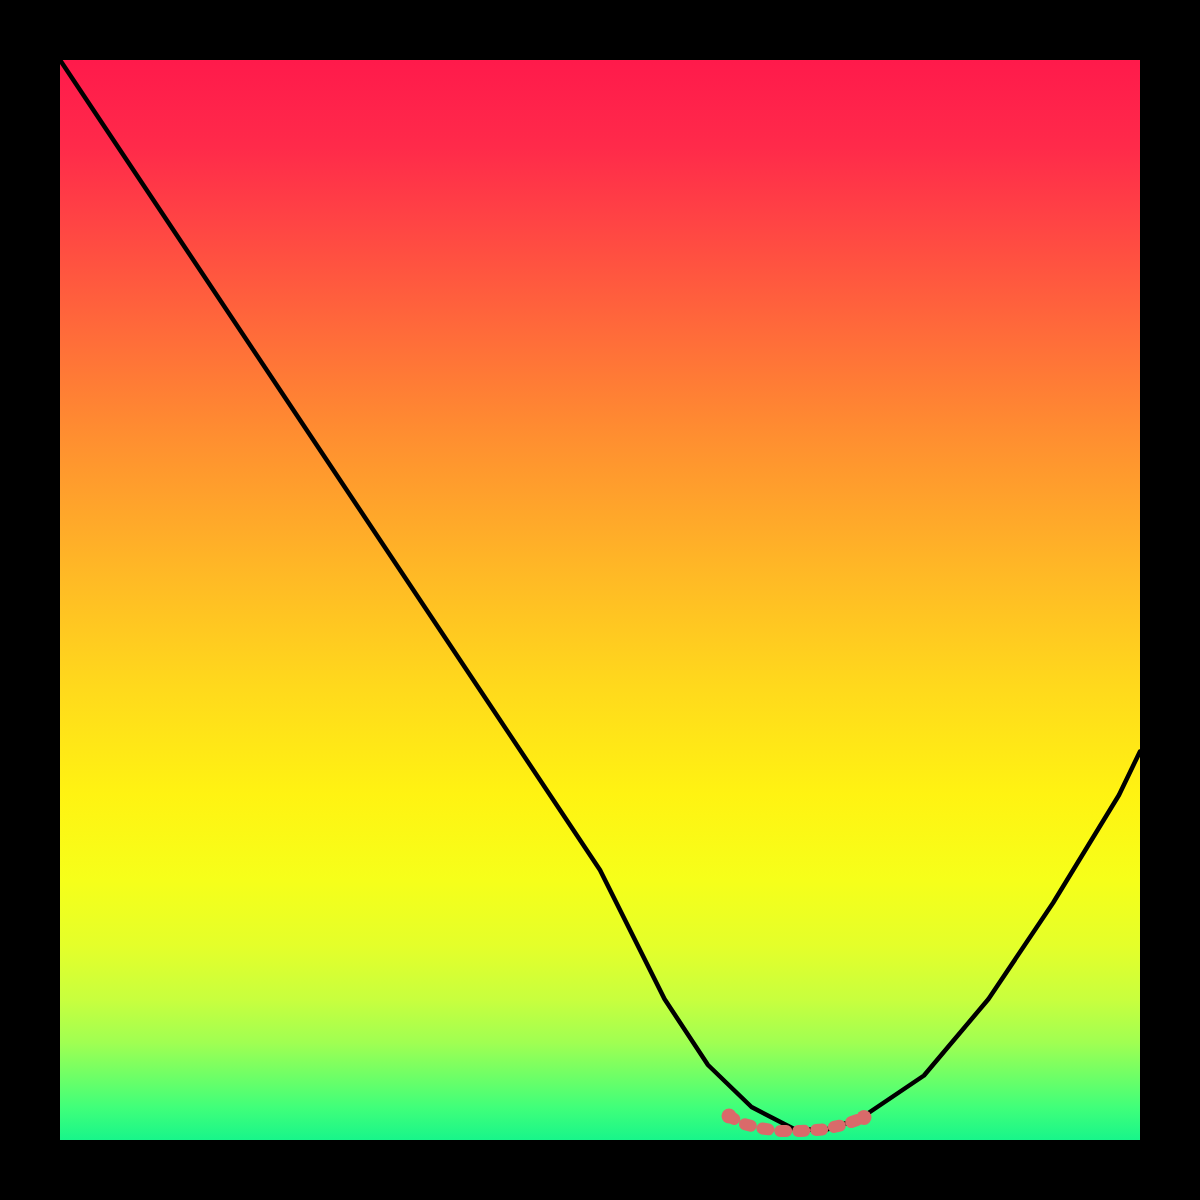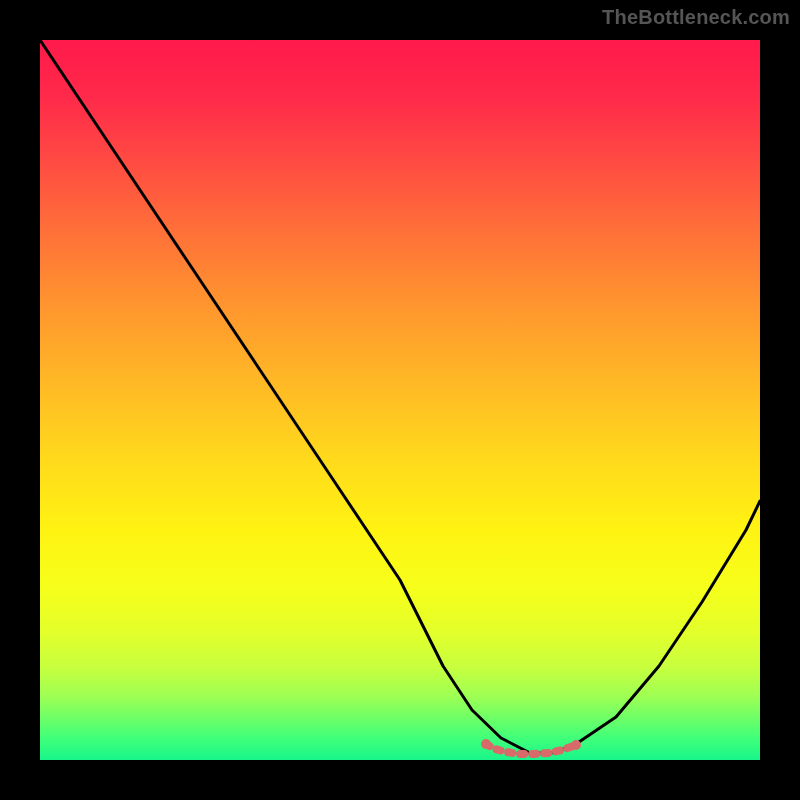--- a/index.html
+++ b/index.html
@@ -57,21 +57,20 @@
     top: 0;
     width: 720px;
     height: 720px;
   }
 </style>
 </head>
 <body>
 
 <div class="frame">
 
-  <div class="watermark">TheBottleneck.com</div>
 
   <div class="plot-area">
     <svg class="curve" viewBox="0 0 720 720" preserveAspectRatio="none">
       <path d="M 0 0
                L 72 108
                L 144 216
                L 216 324
                L 288 432
                L 360 540
                L 403 626

